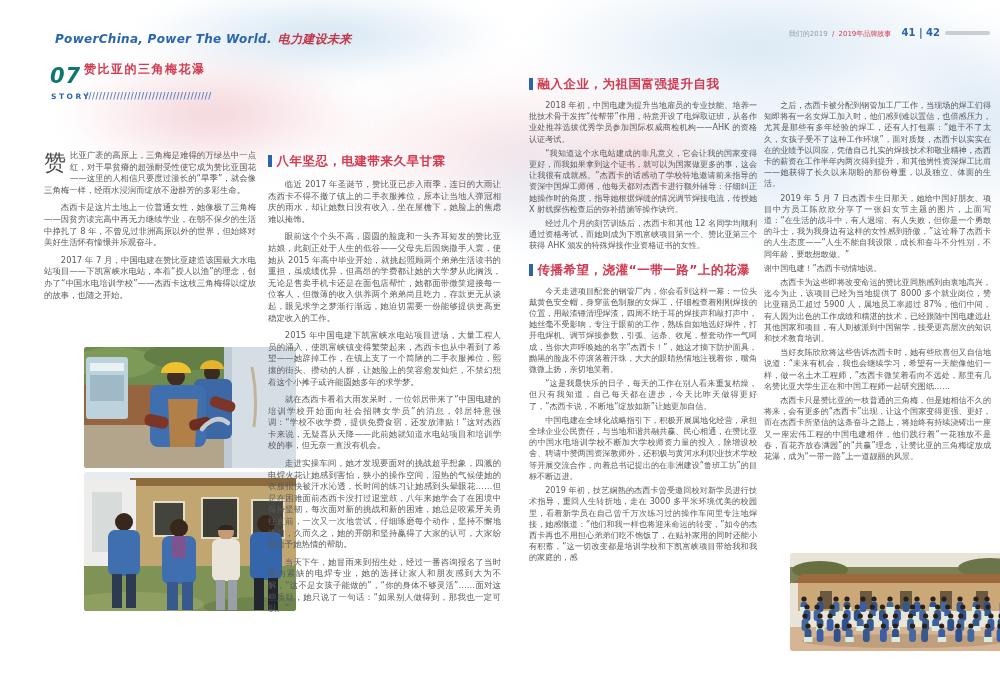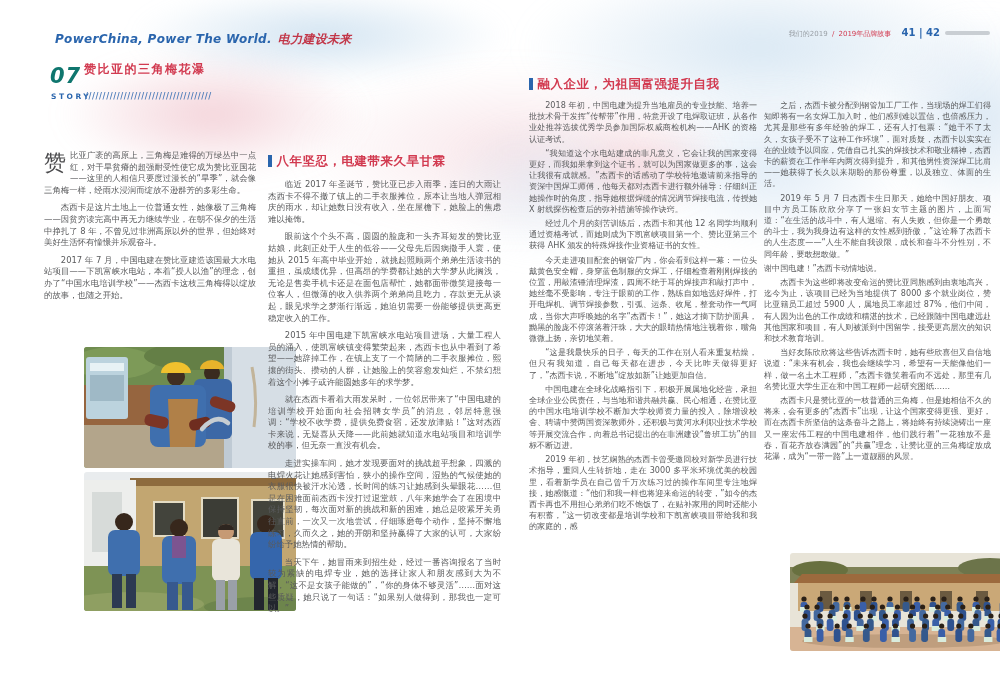--- a/index.html
+++ b/index.html
@@ -171,20 +171,24 @@
   </div>
 
   <div class="col col-r1 rp">
     <h2 class="sec-h">
       <span class="hbar"></span>
       <span class="ht">融入企业，为祖国富强提升自我</span>
     </h2>
     <p>2018 年初，中国电建为提升当地雇员的专业技能、培养一批技术骨干发挥“传帮带”作用，特意开设了电焊取证班，从各作业处推荐选拔优秀学员参加国际权威商检机构——AHK 的资格认证考试。</p>
     <p>“我知道这个水电站建成的非凡意义，它会让我的国家变得更好，而我如果拿到这个证书，就可以为国家做更多的事，这会让我很有成就感。”杰西卡的话感动了学校特地邀请前来指导的资深中国焊工师傅，他每天都对杰西卡进行额外辅导：仔细纠正她操作时的角度，指导她根据焊缝的情况调节焊接电流，传授她 X 射线探伤检查后的弥补措施等操作诀窍。</p>
     <p>经过几个月的刻苦训练后，杰西卡和其他 12 名同学均顺利通过资格考试，而她则成为下凯富峡项目第一个、赞比亚第三个获得 AHK 颁发的特殊焊接作业资格证书的女性。</p>
+    <h2 class="sec-h sec-h2">
+      <span class="hbar"></span>
+      <span class="ht">传播希望，浇灌“一带一路”上的花瀑</span>
+    </h2>
     <p>今天走进项目配套的钢管厂内，你会看到这样一幕：一位头戴黄色安全帽，身穿蓝色制服的女焊工，仔细检查着刚刚焊接的位置，用敲渣锤清理焊渣，四周不绝于耳的焊接声和敲打声中，她丝毫不受影响，专注于眼前的工作，熟练自如地选好焊件，打开电焊机、调节焊接参数，引弧、运条、收尾，整套动作一气呵成，当你大声呼唤她的名字“杰西卡！”，她这才摘下防护面具，黝黑的脸庞不停滚落着汗珠，大大的眼睛热情地注视着你，嘴角微微上扬，亲切地笑着。</p>
     <p>“这是我最快乐的日子，每天的工作在别人看来重复枯燥，但只有我知道，自己每天都在进步，今天比昨天做得更好了，”杰西卡说，不断地“绽放如新”让她更加自信。</p>
     <p>中国电建在全球化战略指引下，积极开展属地化经营，承担全球企业公民责任，与当地和谐共融共赢、民心相通，在赞比亚的中国水电培训学校不断加大学校师资力量的投入，除增设校舍、聘请中赞两国资深教师外，还积极与黄河水利职业技术学校等开展交流合作，向着总书记提出的在非洲建设“鲁班工坊”的目标不断迈进。</p>
     <p>2019 年初，技艺娴熟的杰西卡曾受邀回校对新学员进行技术指导，重回人生转折地，走在 3000 多平米环境优美的校园里，看着新学员在自己曾千万次练习过的操作车间里专注地焊接，她感慨道：“他们和我一样也将迎来命运的转变，”如今的杰西卡再也不用担心弟弟们吃不饱饭了，在贴补家用的同时还能小有积蓄，“这一切改变都是培训学校和下凯富峡项目带给我和我的家庭的，感</p>
   </div>
 
   <div class="col col-r2 rp">
     <p>之后，杰西卡被分配到钢管加工厂工作，当现场的焊工们得知即将有一名女焊工加入时，他们感到难以置信，也倍感压力，尤其是那些有多年经验的焊工，还有人打包票：“她干不了太久，女孩子受不了这种工作环境”，面对质疑，杰西卡以实实在在的业绩予以回应，凭借自己扎实的焊接技术和敬业精神，杰西卡的薪资在工作半年内两次得到提升，和其他男性资深焊工比肩——她获得了长久以来期盼的那份尊重，以及独立、体面的生活。</p>
     <p>2019 年 5 月 7 日杰西卡生日那天，她给中国好朋友、项目中方员工陈欣欣分享了一张妇女节主题的图片，上面写道：“在生活的战斗中，有人退缩、有人失败，但你是一个勇敢的斗士，我为我身边有这样的女性感到骄傲，”这诠释了杰西卡的人生态度——“人生不能自我设限，成长和奋斗不分性别，不同年龄，要敢想敢做。”</p>
     <p class="cont gap-top">谢中国电建！”杰西卡动情地说。</p>

